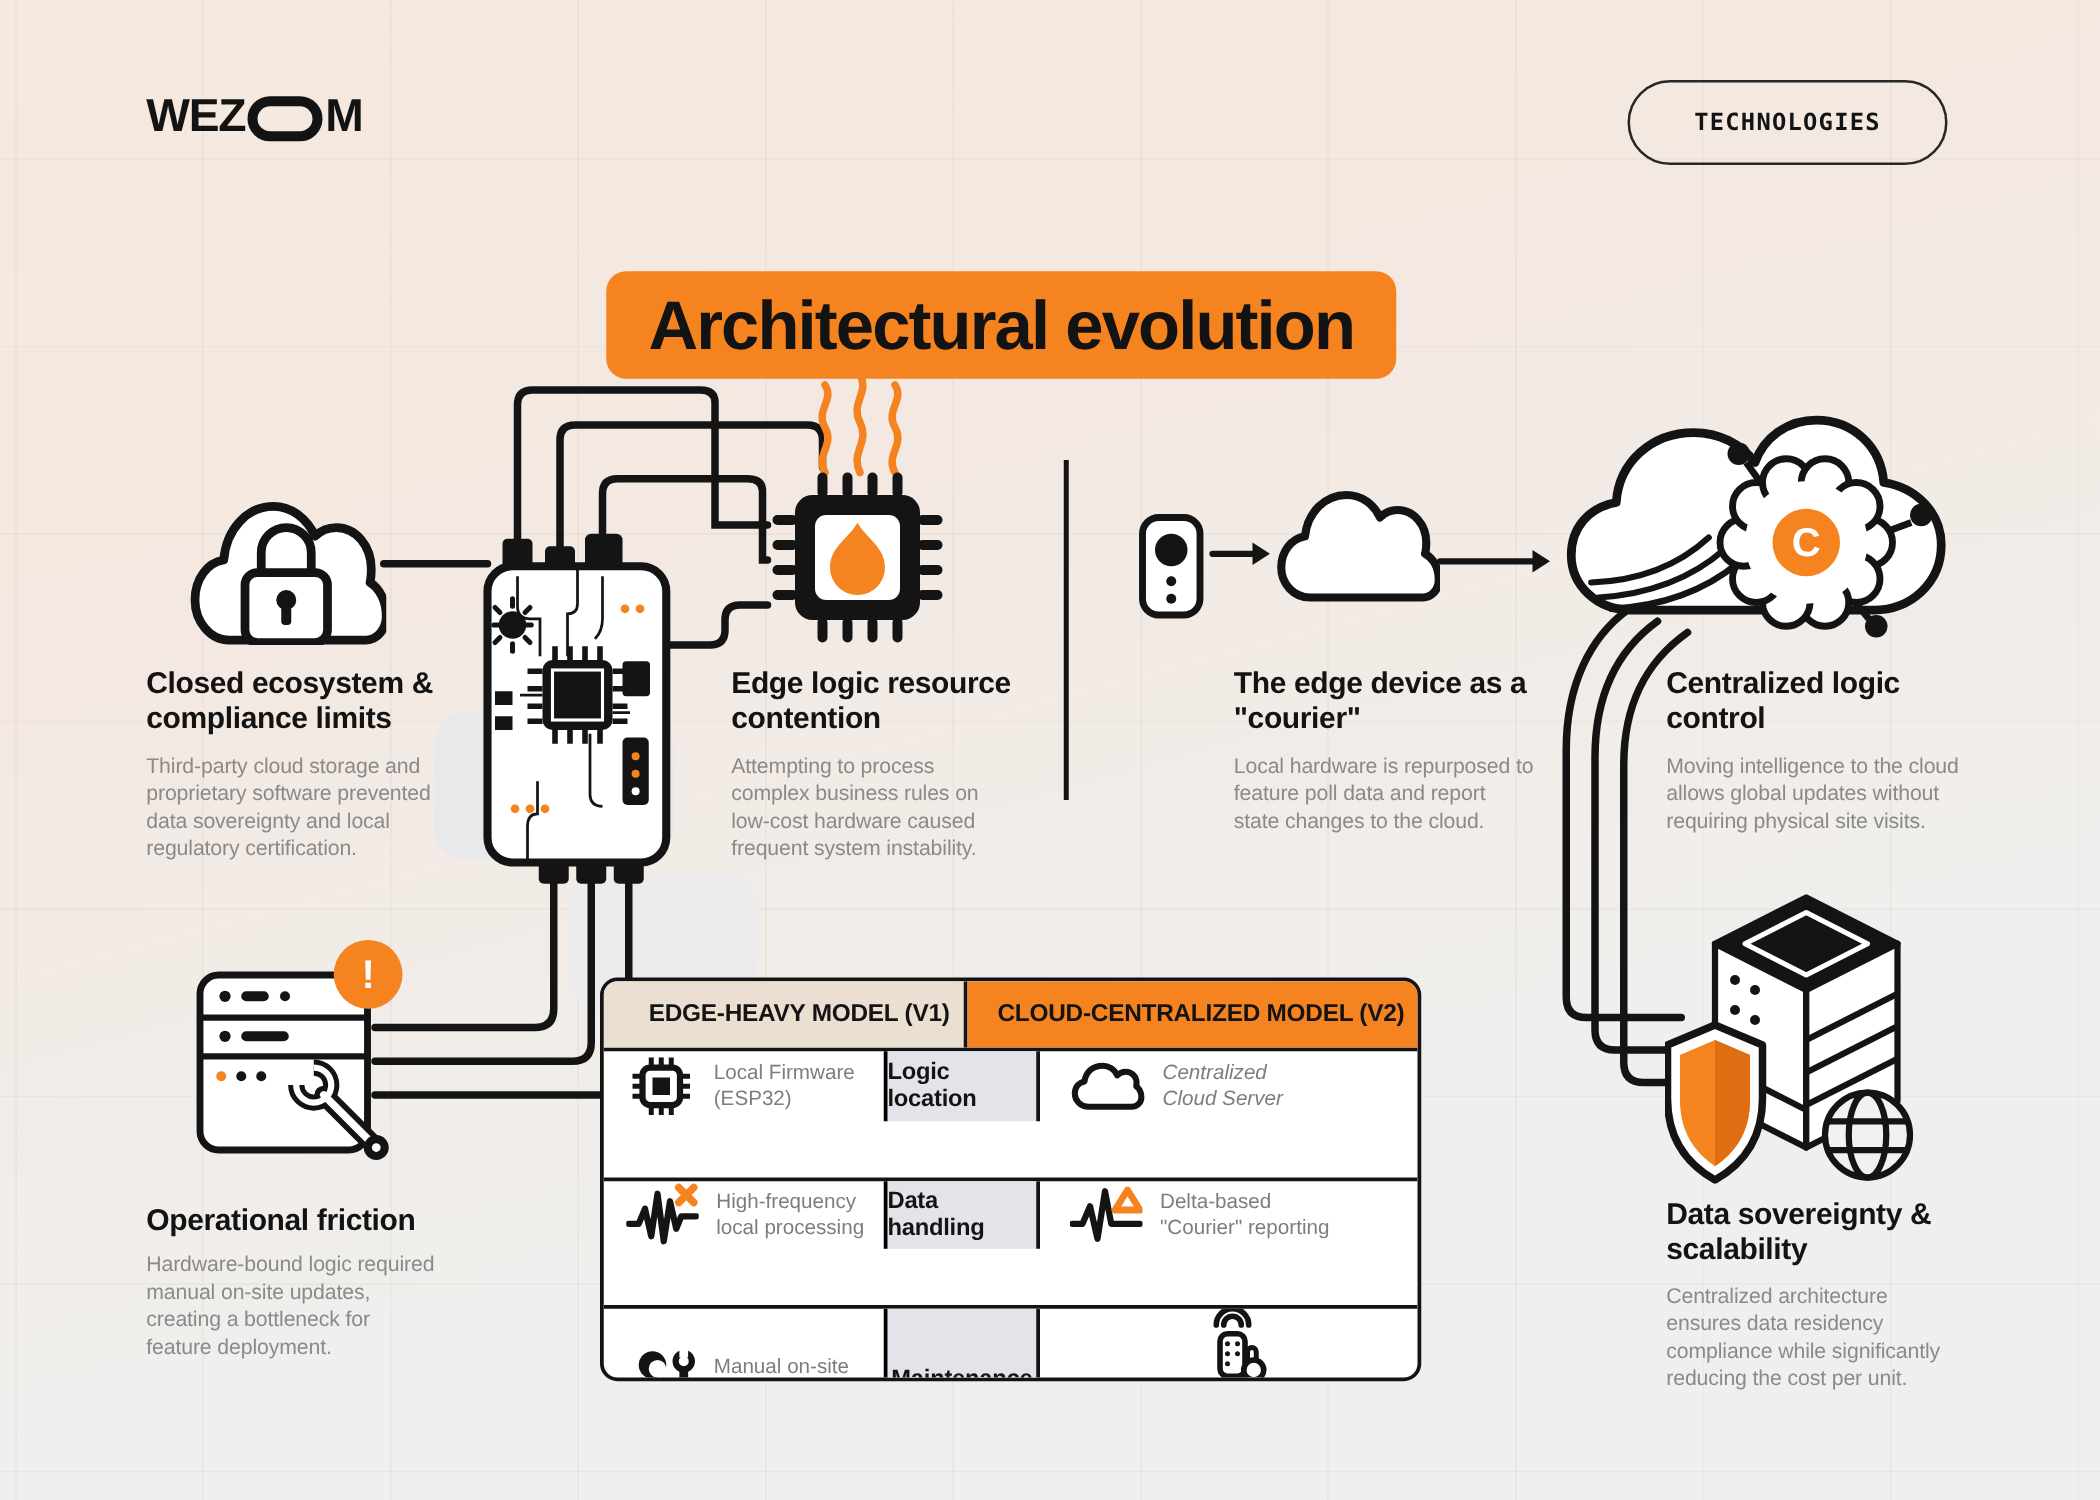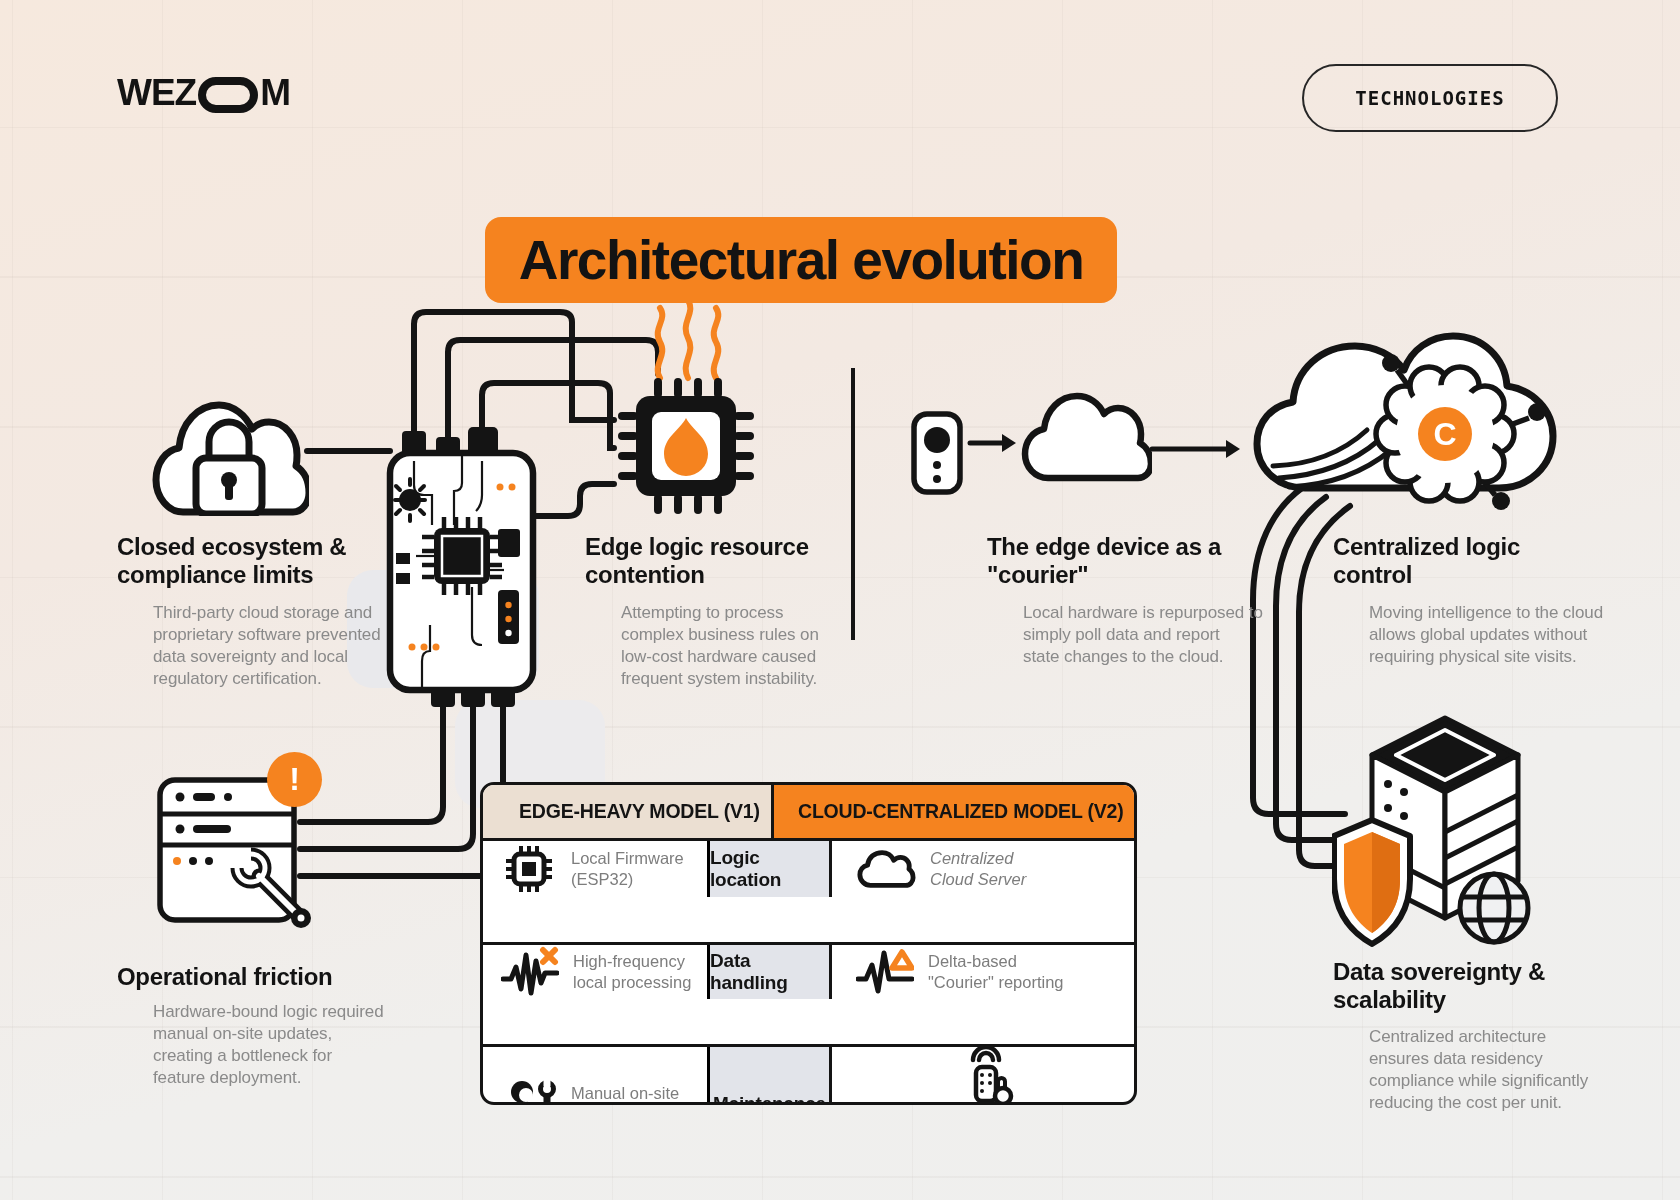--- a/index.html
+++ b/index.html
@@ -5,21 +5,21 @@
   html,body{margin:0;padding:0;background:#e8e4e0;}
   .stage{position:relative;width:1680px;height:1200px;overflow:hidden;
     background:linear-gradient(165deg,#f6e9de 0%,#f3e9e2 35%,#f0efed 70%,#efefee 100%);
     font-family:"Liberation Sans",sans-serif;color:#141414;}
   .tiles{position:absolute;inset:0;pointer-events:none;
     background:
       repeating-linear-gradient(90deg,transparent 0 12px,rgba(130,115,105,0.06) 12px 13.5px,transparent 13.5px 150px),
       repeating-linear-gradient(0deg,transparent 0 22px,rgba(130,115,105,0.06) 22px 23.5px,transparent 23.5px 150px);}
   .abs{position:absolute;}
   .h{font-weight:bold;font-size:24px;line-height:28px;letter-spacing:-0.3px;color:#131313;white-space:pre-line;}
-  .p{font-size:17px;line-height:22px;color:#8a8a8a;white-space:pre-line;letter-spacing:-0.1px;margin-left:36px;}
+  .p{font-size:17px;line-height:22px;color:#8a8a8a;white-space:pre-line;letter-spacing:-0.1px;}
   .logo{position:absolute;left:117px;top:72px;display:flex;align-items:center;font-size:37px;font-weight:bold;letter-spacing:-1px;color:#131313;}
   .logo-o{width:60px;height:36px;border:8px solid #131313;border-radius:20px;box-sizing:border-box;margin:3px 2px 0 2px;}
   .pill{position:absolute;left:1302px;top:64px;width:252px;height:64px;border:2px solid #272727;border-radius:34px;
     display:flex;align-items:center;justify-content:center;
     font-family:"DejaVu Sans Mono",monospace;font-size:19px;font-weight:bold;letter-spacing:1px;color:#131313;}
   .title{position:absolute;left:485px;top:217px;width:632px;height:86px;background:#F5831F;border-radius:16px;
     display:flex;align-items:center;justify-content:center;
     font-size:55px;font-weight:bold;letter-spacing:-1.5px;color:#131313;}
   .divider{position:absolute;left:851px;top:368px;width:3.5px;height:272px;background:#141414;}
   .badge-warn{position:absolute;left:267px;top:752px;width:55px;height:55px;border-radius:50%;background:#F5831F;
@@ -297,21 +297,21 @@
   <div class="abs h" style="left:585px;top:533px;width:260px;">Edge logic resource
 contention</div>
   <div class="abs p" style="left:585px;top:602px;width:240px;">Attempting to process
 complex business rules on
 low-cost hardware caused
 frequent system instability.</div>
 
   <div class="abs h" style="left:987px;top:533px;width:260px;">The edge device as a
 "courier"</div>
   <div class="abs p" style="left:987px;top:602px;width:270px;">Local hardware is repurposed to
-simply poll data and report
+feature poll data and report
 state changes to the cloud.</div>
 
   <div class="abs h" style="left:1333px;top:533px;width:240px;">Centralized logic
 control</div>
   <div class="abs p" style="left:1333px;top:602px;width:270px;">Moving intelligence to the cloud
 allows global updates without
 requiring physical site visits.</div>
 
   <div class="abs h" style="left:117px;top:963px;width:280px;">Operational friction</div>
   <div class="abs p" style="left:117px;top:1001px;width:260px;">Hardware-bound logic required

